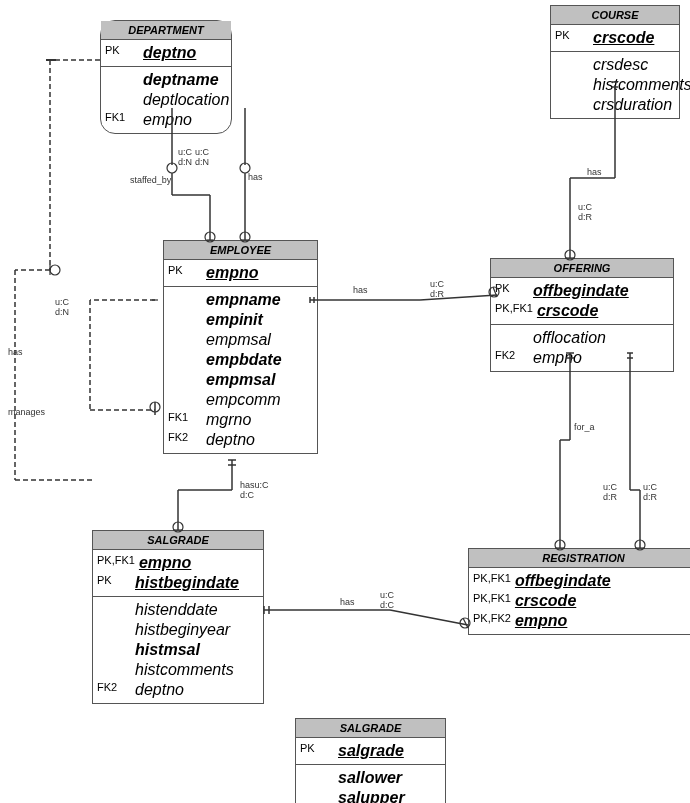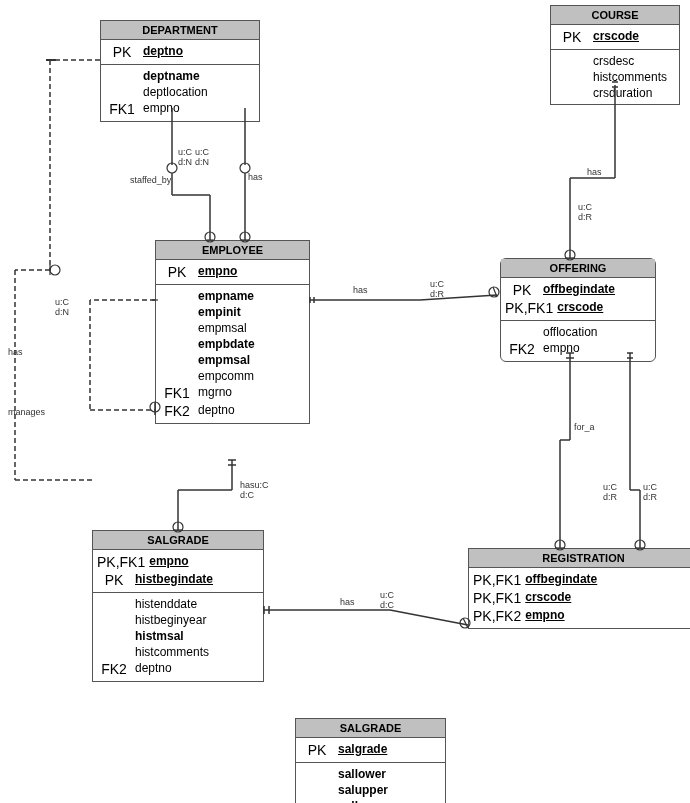--- a/index.html
+++ b/index.html
@@ -24,42 +24,43 @@
       background: #fff;
       min-width: 120px;
     }
     .entity-header {
       background: #c0c0c0;
       border-bottom: 1.5px solid #555;
       padding: 3px 6px;
       text-align: center;
       font-weight: bold;
       font-size: 11px;
+      font-style: italic;
     }
     .entity-section {
       border-bottom: 1.5px solid #555;
       padding: 3px 4px;
     }
     .entity-section:last-child {
       border-bottom: none;
     }
     .entity-row {
       display: flex;
       align-items: flex-start;
       padding: 1px 0;
     }
     .pk-label {
-      font-size: 14px;
+      font-size: 11px;
       min-width: 38px;
       padding-right: 4px;
       font-weight: normal;
-      text-align: center;
     }
     .attr-name {
-      font-size: 12px;
+      font-size: 16px;
+      font-style: italic;
     }
     .attr-underline {
       text-decoration: underline;
       font-weight: bold;
     }
     .attr-bold {
       font-weight: bold;
     }
     
     .lines-svg {
@@ -68,21 +69,21 @@
       width: 690px;
       height: 803px;
       pointer-events: none;
     }
   </style>
 </head>
 <body>
 
 <div class="diagram-container">
 
-  <div class="entity" style="left:100px;top:20px;width:160px;">
+  <div class="entity" style="left:100px;top:20px;width:132px;border-radius:15px;">
     <div class="entity-header">DEPARTMENT</div>
     <div class="entity-section">
       <div class="entity-row">
         <span class="pk-label">PK</span>
         <span class="attr-name attr-underline">deptno</span>
       </div>
     </div>
     <div class="entity-section">
       <div class="entity-row">
         <span class="pk-label"></span>
@@ -116,21 +117,21 @@
         <span class="pk-label"></span>
         <span class="attr-name">histcomments</span>
       </div>
       <div class="entity-row">
         <span class="pk-label"></span>
         <span class="attr-name">crsduration</span>
       </div>
     </div>
   </div>
 
-  <div class="entity" style="left:155px;top:240px;width:155px;">
+  <div class="entity" style="left:163px;top:240px;width:155px;">
     <div class="entity-header">EMPLOYEE</div>
     <div class="entity-section">
       <div class="entity-row">
         <span class="pk-label">PK</span>
         <span class="attr-name attr-underline">empno</span>
       </div>
     </div>
     <div class="entity-section">
       <div class="entity-row">
         <span class="pk-label"></span>
@@ -160,21 +161,21 @@
         <span class="pk-label">FK1</span>
         <span class="attr-name">mgrno</span>
       </div>
       <div class="entity-row">
         <span class="pk-label">FK2</span>
         <span class="attr-name">deptno</span>
       </div>
     </div>
   </div>
 
-  <div class="entity" style="left:500px;top:258px;width:156px;border-radius:6px;">
+  <div class="entity" style="left:490px;top:258px;width:184px;">
     <div class="entity-header">OFFERING</div>
     <div class="entity-section">
       <div class="entity-row">
         <span class="pk-label">PK</span>
         <span class="attr-name attr-underline">offbegindate</span>
       </div>
       <div class="entity-row">
         <span class="pk-label">PK,FK1</span>
         <span class="attr-name attr-underline">crscode</span>
       </div>

